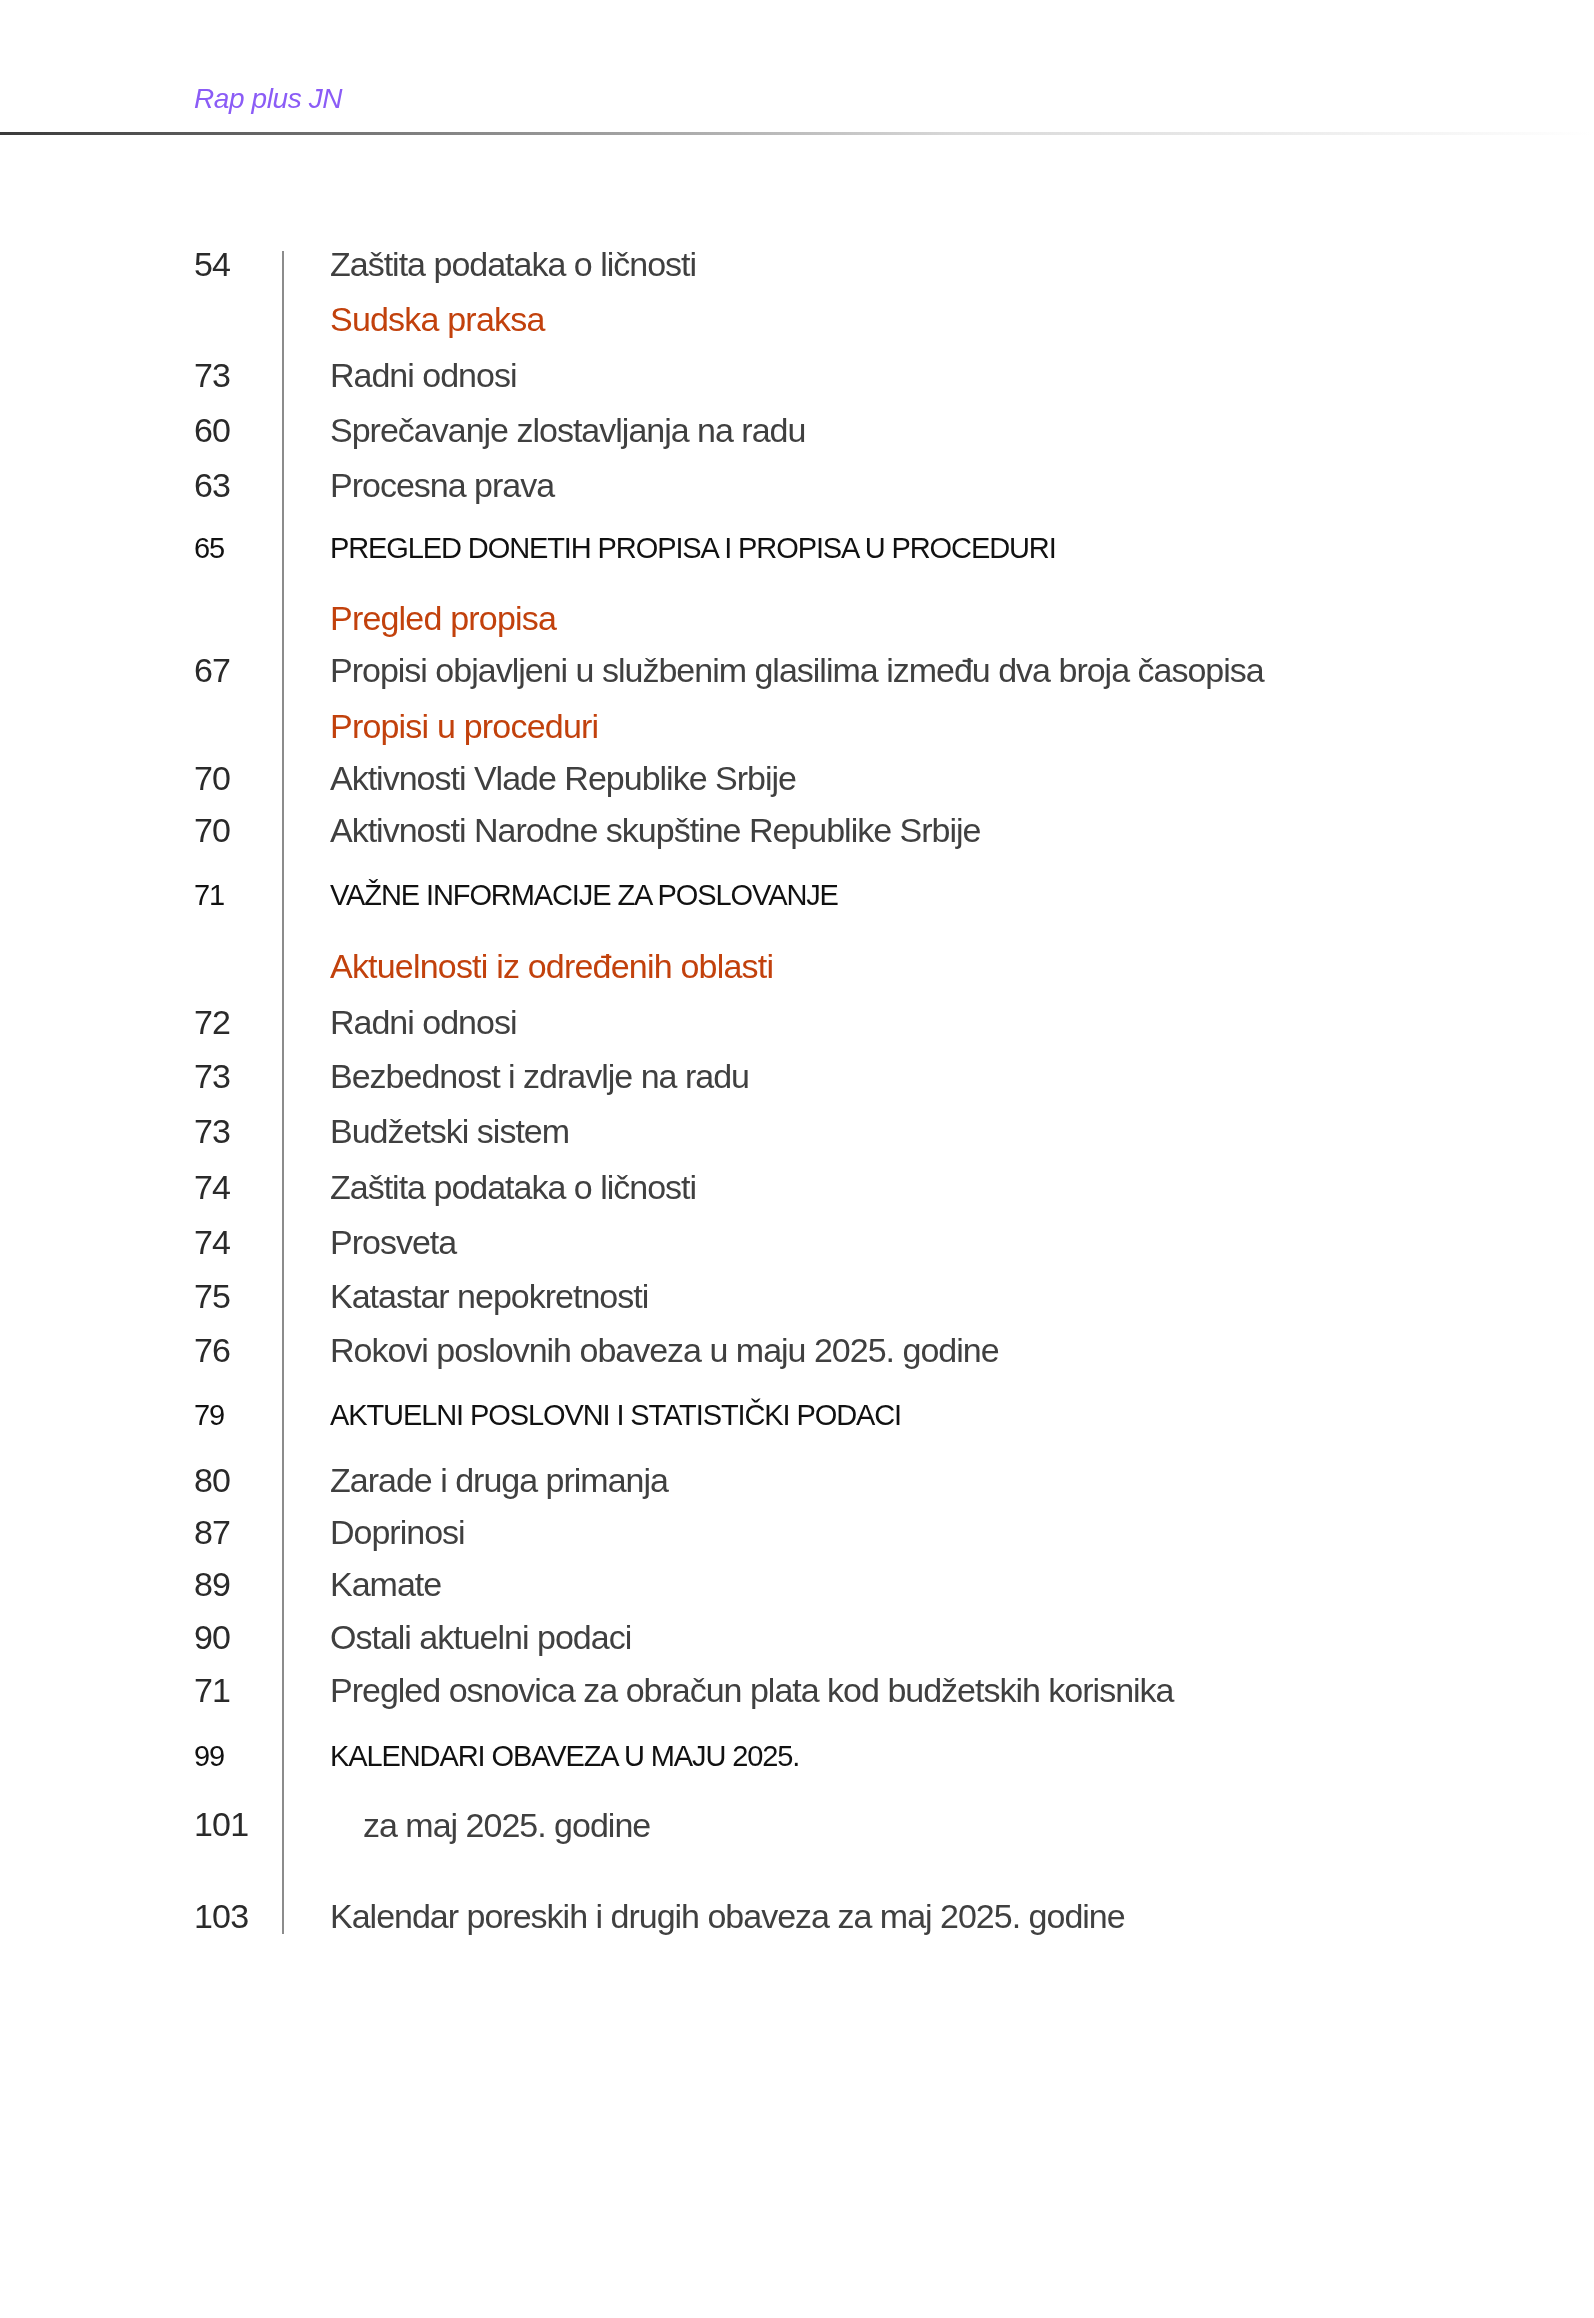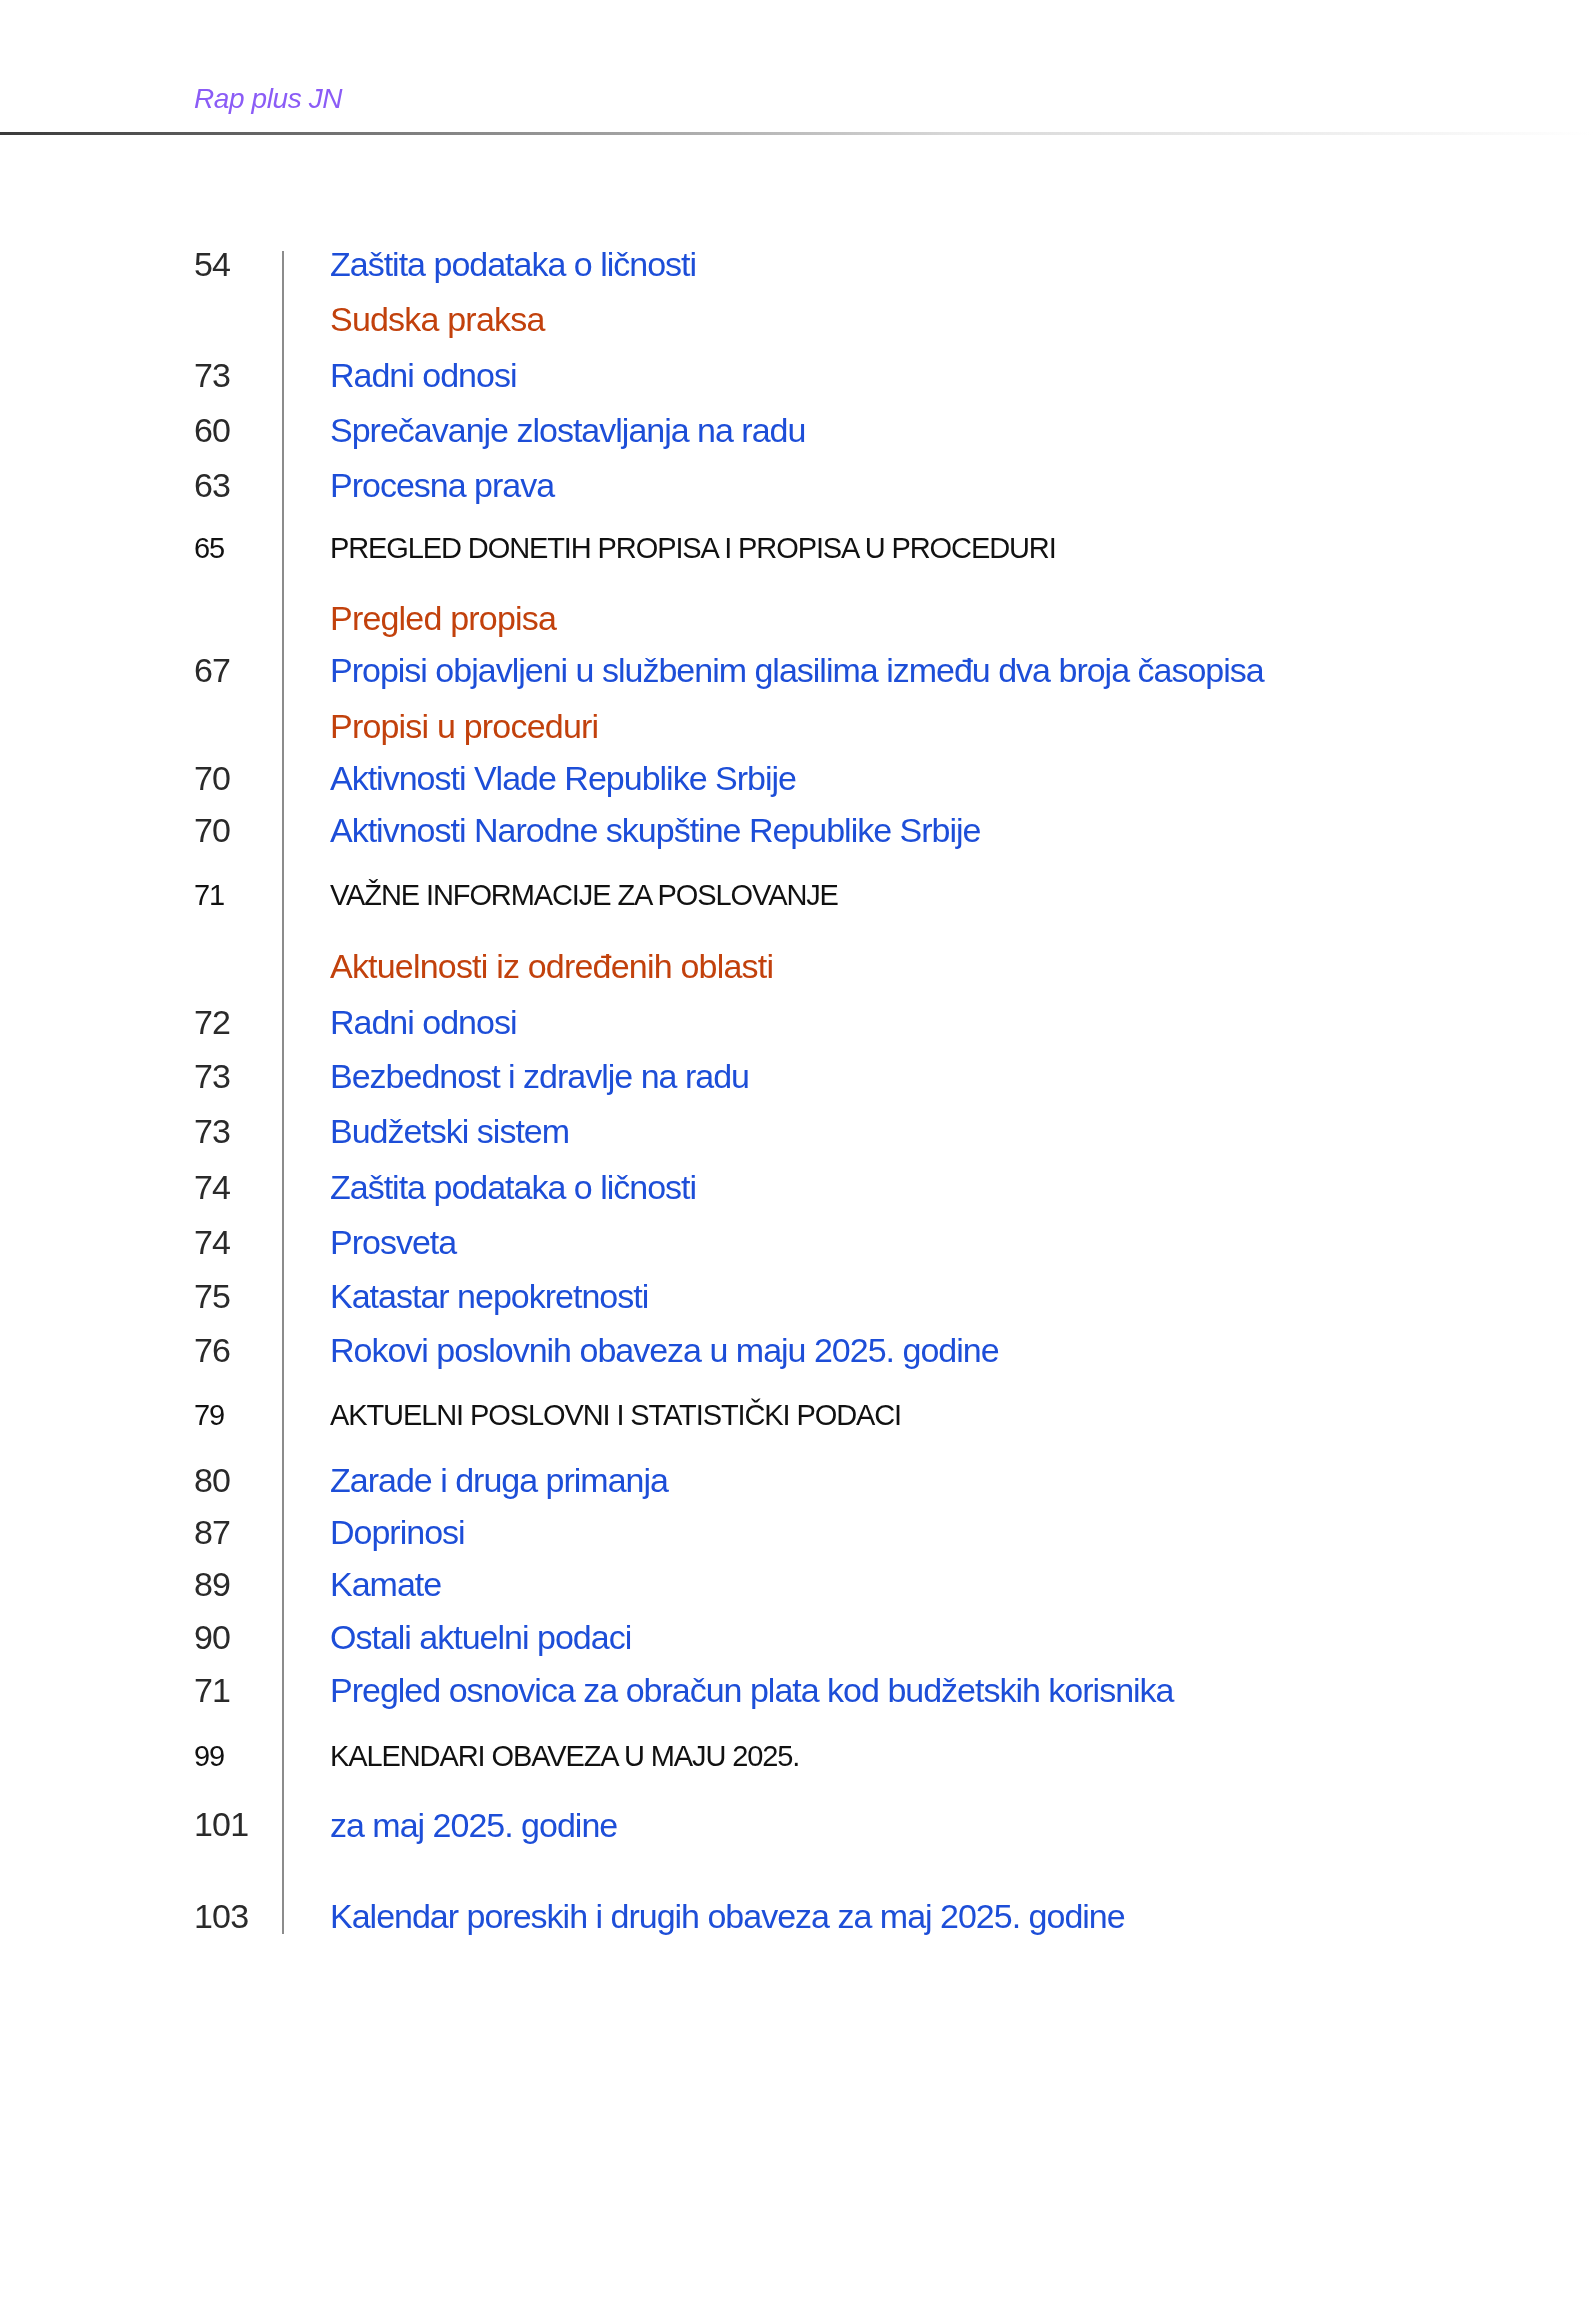--- a/index.html
+++ b/index.html
@@ -6,25 +6,25 @@
   body { width: 1594px; height: 2319px; position: relative; overflow: hidden;
          font-family: "Liberation Sans", "DejaVu Sans", sans-serif; color: #1a1a1a; }
   .running-head { position: absolute; left: 194px; top: 83px; font-size: 28px;
                   font-style: italic; color: #8b5cf6; letter-spacing: -0.4px; }
   .head-rule { position: absolute; left: 0; top: 132px; width: 1594px; height: 3.3px;
                background: linear-gradient(to right, #3a3a3a 0%, #8a8a8a 30%, #d8d8d8 60%, #ffffff 100%); }
   .toc-divider { position: absolute; left: 282px; top: 251px; width: 1.6px; height: 1683px; background: #8c8c8c; }
   .toc { position: absolute; left: 0; top: 0; width: 1594px; }
   .row { position: absolute; left: 0; width: 1594px; }
   .num { position: absolute; left: 194px; font-size: 34px; color: #2a2a2a; letter-spacing: -0.8px; }
-  .txt { position: absolute; left: 330px; font-size: 34px; color: #1d4ed8; white-space: nowrap;
+  .txt { position: absolute; left: 330px; font-size: 34px; color: #404040; white-space: nowrap;
          letter-spacing: -1px; }
   .row.section .num, .row.section .txt { font-size: 29px; color: #111; letter-spacing: -1.1px; }
   .row.sub .txt { color: #c2410c; font-weight: 400; letter-spacing: -0.8px; }
-  .txt .l2 { display: block; line-height: 40px; }
+  .txt .l2 { display: block; line-height: 40px; margin-left: 33px; }
 </style>
 </head>
 <body>
 
 <div class="running-head">Rap plus JN</div>
 <div class="head-rule"></div>
 <div class="toc-divider"></div>
 
 <div class="toc" id="toc">
   <div class="row" style="top: 245px;">

